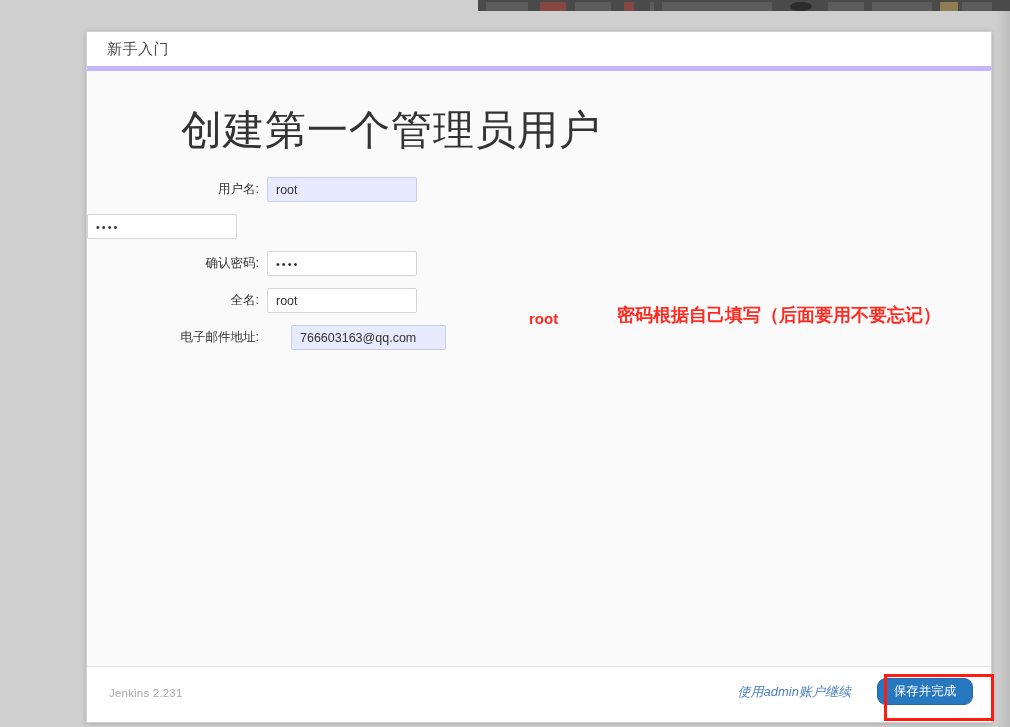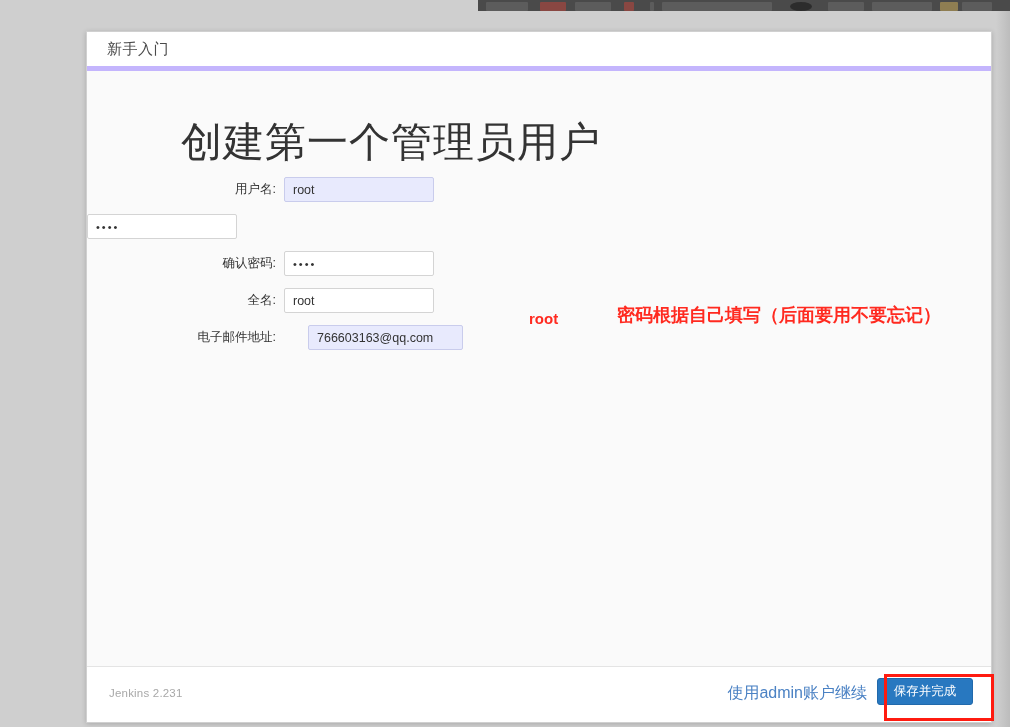--- a/index.html
+++ b/index.html
@@ -90,21 +90,21 @@
   #card-body {
     position: relative;
     height: 595px;
     background: #fafafa;
     box-sizing: border-box;
   }
 
   #setup-title {
     position: absolute;
     left: 94px;
-    top: 44px;
+    top: 32px;
     font-size: 41px;
     font-weight: 400;
     color: #333333;
     white-space: nowrap;
     letter-spacing: 1px;
     text-align: center;
   }
 
   
   #form {
@@ -113,21 +113,21 @@
     top: 100px;
     width: 100%;
   }
   .form-row {
     display: flex;
     align-items: center;
     height: 37px;
     margin-bottom: 0px;
   }
   .form-row .lbl {
-    width: 197px;
+    width: 180px;
     text-align: right;
     padding-right: 8px;
     font-size: 12.5px;
     color: #333333;
     box-sizing: border-box;
     white-space: nowrap;
   }
   .form-row .fieldwrap {
     position: relative;
   }
@@ -184,37 +184,38 @@
   #jenkins-version {
     position: absolute;
     left: 22px;
     top: 20px;
     font-size: 11.5px;
     color: #a8a8a8;
     letter-spacing: 0.2px;
   }
   #admin-link {
     position: absolute;
-    right: 124px;
+    right: 140px;
     top: 16px;
-    font-size: 16px;
+    font-size: 13px;
     color: #4b82c4;
     text-decoration: none;
     white-space: nowrap;
     cursor: pointer;
+    font-style: italic;
   }
   #save-button {
     position: absolute;
     right: 18px;
     top: 11px;
     width: 96px;
     height: 27px;
     background: #2878c0;
     border: 1px solid #2169ab;
-    border-radius: 3px;
+    border-radius: 9px;
     color: #ffffff;
     font-size: 12.5px;
     font-family: "Liberation Sans", "DejaVu Sans", sans-serif;
     cursor: pointer;
     padding: 0;
     line-height: 25px;
   }
   
   #save-highlight {
     position: absolute;

